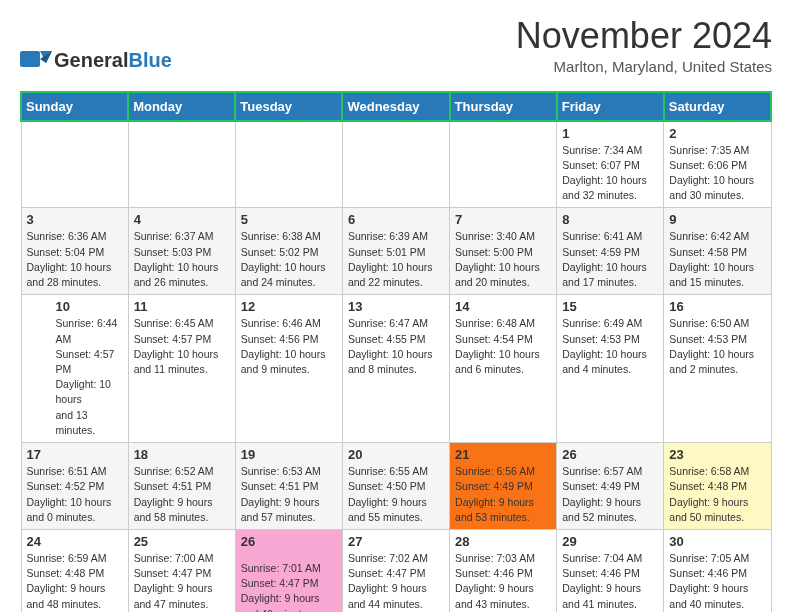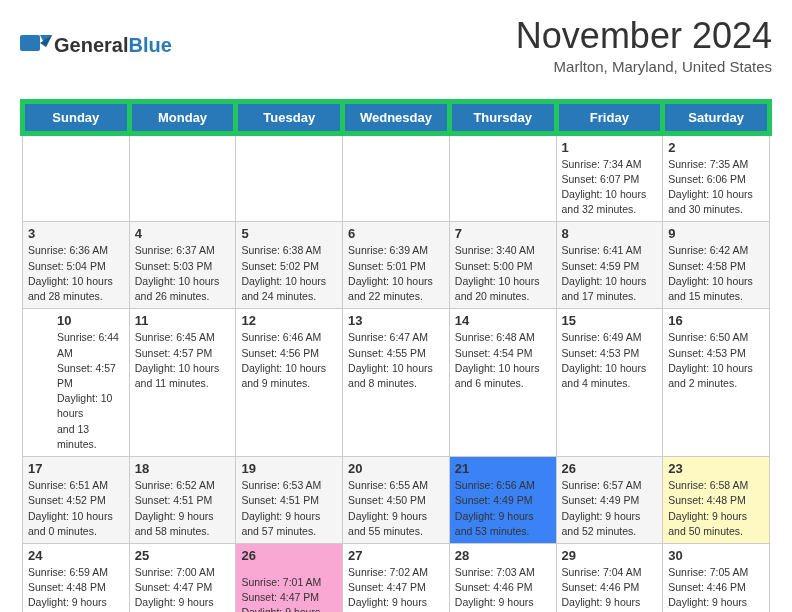--- a/index.html
+++ b/index.html
@@ -8,23 +8,23 @@
       background: #fff;
       width: 792px;
       min-height: 612px;
     }
     .page {
       width: 792px;
       padding: 16px 20px 16px 20px;
     }
     .header {
       display: flex;
-      align-items: center;
+      align-items: flex-end;
       justify-content: space-between;
-      margin-bottom: 24px;
+      margin-bottom: 16px;
     }
     .logo {
       display: flex;
       flex-direction: column;
       align-items: flex-start;
     }
     .logo-row {
       display: flex;
       align-items: center;
       gap: 2px;
@@ -47,22 +47,22 @@
       width: 100%;
       border-collapse: collapse;
       table-layout: fixed;
     }
     .calendar th {
       background: #2979b8;
       color: #fff;
       font-size: 13px;
       font-weight: bold;
       padding: 6px 4px;
-      text-align: center;
-      border: 5px solid #22c55e;
+      text-align: left;
+      border: 2px solid #22c55e;
     }
     .calendar td {
       border: 1px solid #ccc;
       vertical-align: top;
       padding: 4px 5px 4px 5px;
       min-height: 80px;
       height: 80px;
       background: #fff;
       font-size: 11px;
       color: #333;
@@ -270,21 +270,21 @@
 Daylight: 9 hours
 and 57 minutes.</div>
           </td>
           <td style="background: rgb(245, 245, 245);">
             <span class="day-number">20</span>
             <div class="day-info" style="white-space: pre-line;">Sunrise: 6:55 AM
 Sunset: 4:50 PM
 Daylight: 9 hours
 and 55 minutes.</div>
           </td>
-          <td style="background: #3b82f6;">
+          <td style="background: #f97316;">
             <span class="day-number">21</span>
             <div class="day-info" style="white-space: pre-line;">Sunrise: 6:56 AM
 Sunset: 4:49 PM
 Daylight: 9 hours
 and 53 minutes.</div>
           </td>
           <td style="background: rgb(245, 245, 245);">
             <span class="day-number">26</span>
             <div class="day-info" style="white-space: pre-line;">Sunrise: 6:57 AM
 Sunset: 4:49 PM

